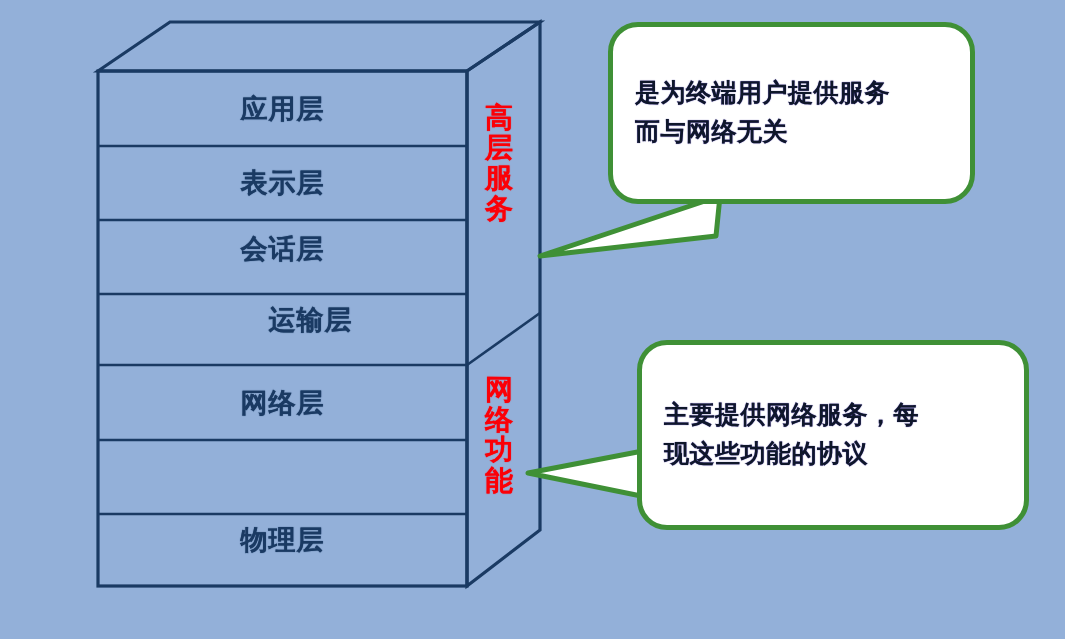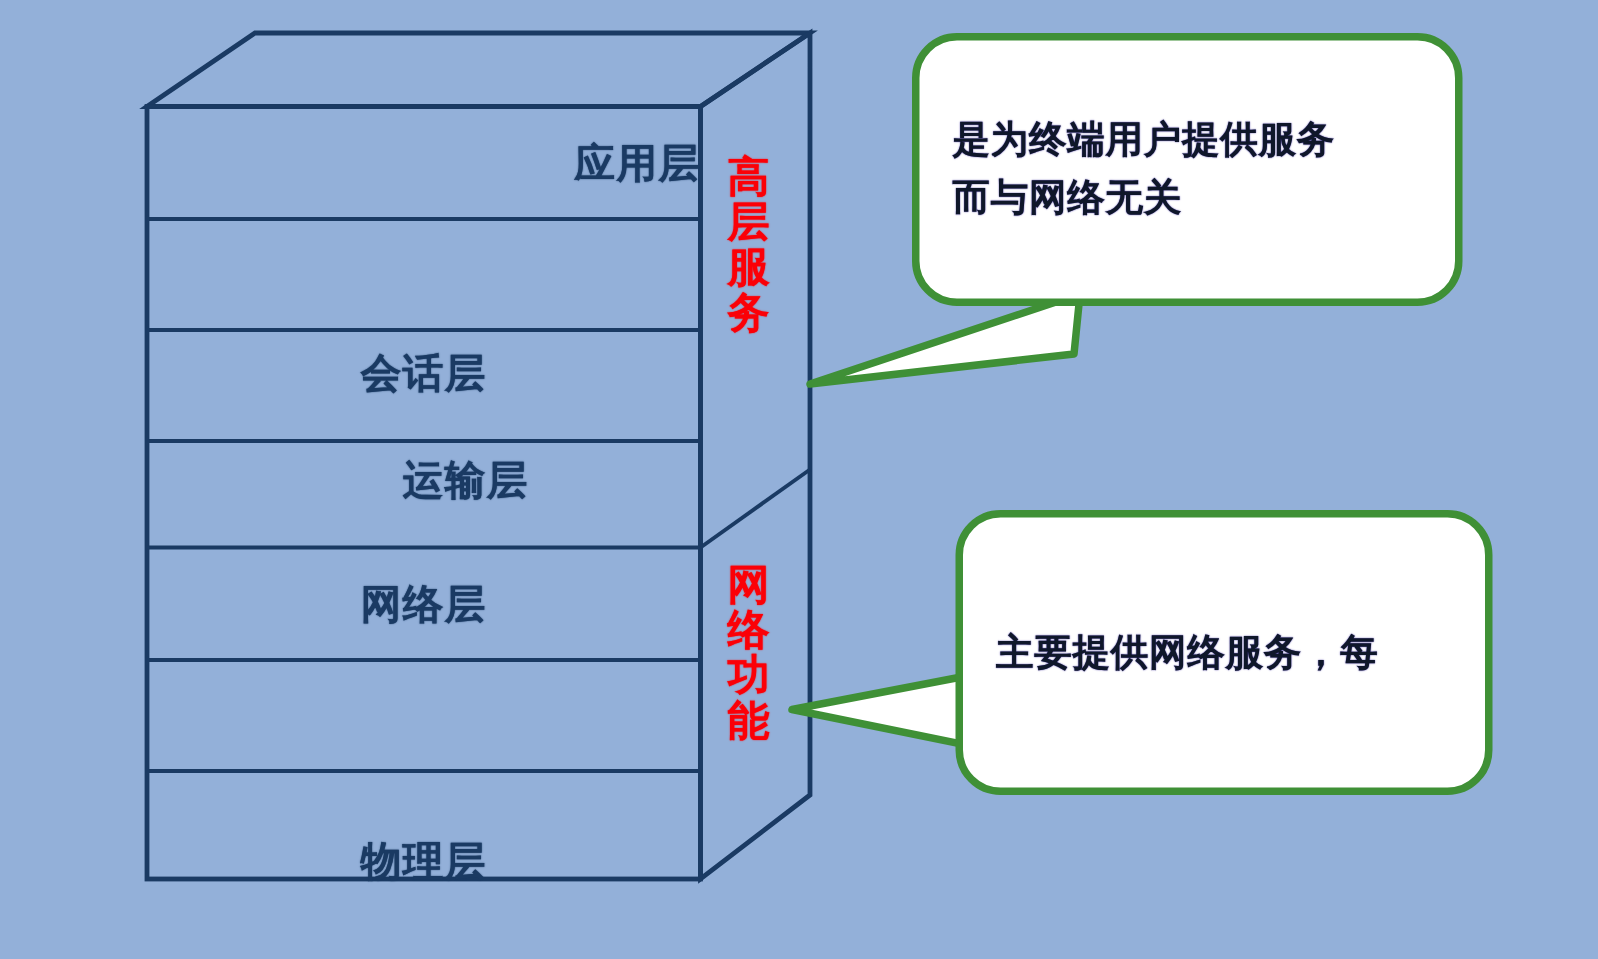--- a/index.html
+++ b/index.html
@@ -81,21 +81,21 @@
   #callout-upper {
     left: 608px;
     top: 22px;
     width: 367px;
     height: 182px;
     padding: 0 22px;
   }
   #callout-lower {
     left: 637px;
     top: 340px;
-    width: 358px;
+    width: 392px;
     height: 190px;
     padding: 0 22px;
   }
 </style>
 </head>
 <body>
 
 <div id="stage">
 
   <svg id="diagram-svg" viewBox="0 0 1065 639">
@@ -115,33 +115,36 @@
       <line x1="98" y1="514" x2="467" y2="514" stroke-width="2.6"></line>
 
       <line x1="467" y1="365" x2="540" y2="313" stroke-width="2.6"></line>
     </g>
 
     <path d="M 540 256 L 720 196 L 716 236 Z" fill="#ffffff" stroke="#3f9036" stroke-width="5" stroke-linejoin="round"></path>
 
     <path d="M 528 473 L 700 440 L 700 508 Z" fill="#ffffff" stroke="#3f9036" stroke-width="5" stroke-linejoin="round"></path>
   </svg>
 
-  <div class="layer-row" style="top:71px;  height:75px;justify-content:flex-end;">
+  <div class="layer-row" style="top:71px;  height:75px;">
     <span>应用层</span>
+  </div>
+  <div class="layer-row" style="top:146px; height:74px;">
+    <span>表示层</span>
   </div>
   <div class="layer-row" style="top:220px; height:57px;">
     <span>会话层</span>
   </div>
   <div class="layer-row" style="top:294px; height:52px;padding-left:28px;">
     <span>运输层</span>
   </div>
   <div class="layer-row" style="top:365px; height:75px;">
     <span>网络层</span>
   </div>
-  <div class="layer-row" style="top:538px; height:72px;">
+  <div class="layer-row" style="top:504px; height:72px;">
     <span>物理层</span>
   </div>
 
   <div class="side-label" style="top:103px;">
     <span>高</span>
     <span>层</span>
     <span>服</span>
     <span>务</span>
   </div>
   <div class="side-label" style="top:375px;">
@@ -151,15 +154,16 @@
     <span>能</span>
   </div>
 
   <div class="callout" id="callout-upper">
     <p>是为终端用户提供服务</p>
     <p>而与网络无关</p>
   </div>
 
   <div class="callout" id="callout-lower">
     <p>主要提供网络服务，每</p>
+    <p>现这些功能的协议</p>
   </div>
 
 </div>
 
 </body></html>

